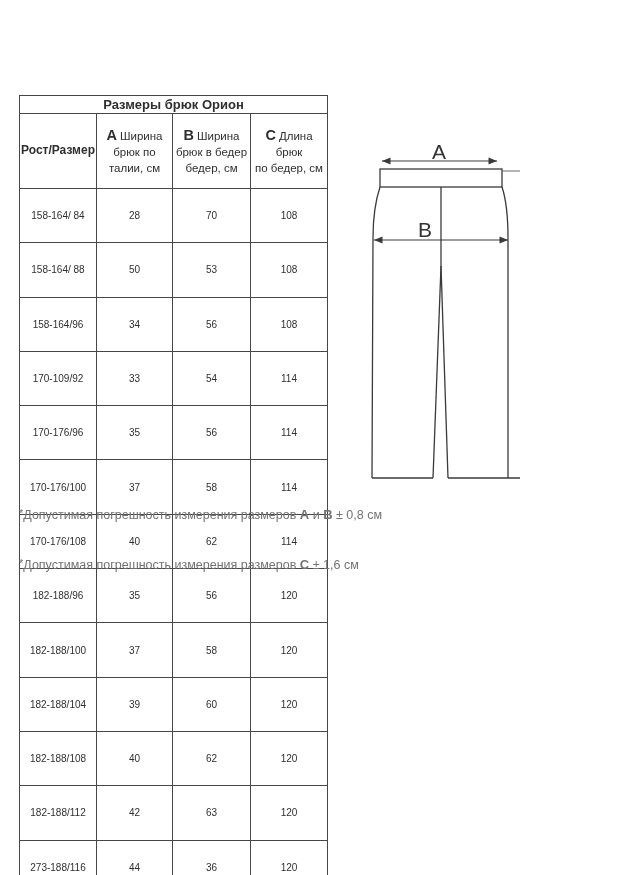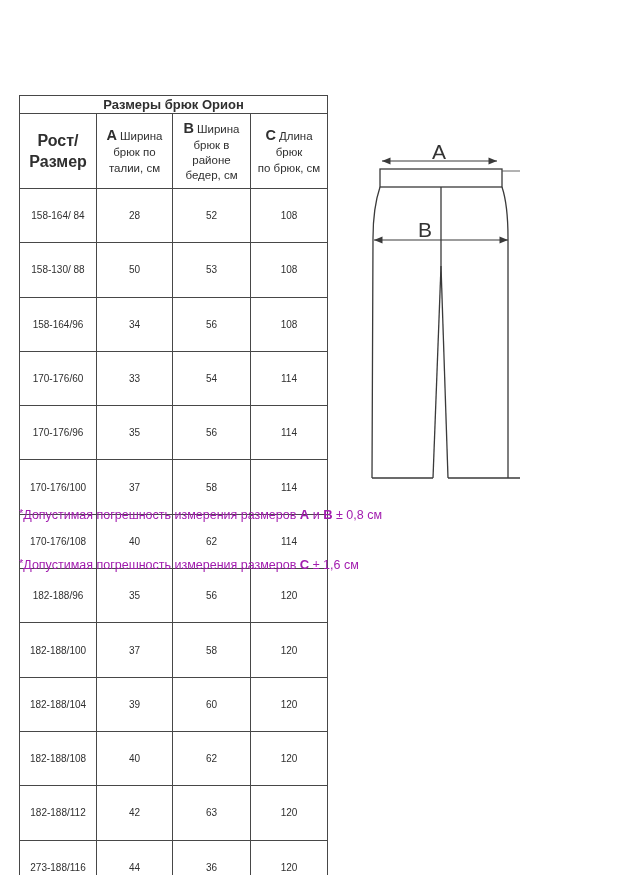--- a/index.html
+++ b/index.html
@@ -12,26 +12,26 @@
   table.size-table {
     position:absolute; left:19px; top:95px;
     border-collapse:collapse; table-layout:fixed;
   }
   table.size-table th, table.size-table td {
     border:1px solid #474747; text-align:center; vertical-align:middle;
     overflow:hidden;
   }
   tr.title-row th { height:15px; font-size:13px; font-weight:bold; padding:1px 2px; }
   tr.colhead-row th { height:70px; font-size:11.5px; font-weight:normal; padding:2px 1px; line-height:1.32; }
-  tr.colhead-row th.rowsize { font-weight:bold; font-size:16px; }
+  tr.colhead-row th.rowsize { font-weight:bold; font-size:12px; }
   .hletter { font-weight:bold; font-size:14.5px; margin-right:3px; }
   tbody.size-body td { height:19.3px; font-size:10px; padding:17px 2px; }
 
   
-  .footnote { position:absolute; left:19px; font-size:12.5px; color:#a21caf; white-space:nowrap; }
+  .footnote { position:absolute; left:19px; font-size:12.5px; color:#737373; white-space:nowrap; }
   .footnote .star { font-size:11px; vertical-align:2px; }
   .footnote b { font-size:13px; }
   .fn1 { top:507px; }
   .fn2 { top:540px;margin-top:17px; }
 
   
   svg.diagram { position:absolute; left:360px; top:140px; }
   svg.diagram .outline { fill:none; stroke:#3a3a3a; stroke-width:1.3; }
   svg.diagram .dim { fill:none; stroke:#3a3a3a; stroke-width:1.1; }
   svg.diagram .ext { fill:none; stroke:#555555; stroke-width:0.9; }
@@ -55,50 +55,50 @@
       </tr>
       <tr class="colhead-row">
         <th class="rowsize">Рост/Размер</th>
         <th>
           <div><span class="hletter">А</span><span>Ширина</span></div>
           <div>брюк по</div>
           <div>талии, см</div>
         </th>
         <th>
           <div><span class="hletter">В</span><span>Ширина</span></div>
-          <div>брюк в районе</div>
+          <div>брюк в бедер</div>
           <div>бедер, см</div>
         </th>
         <th>
           <div><span class="hletter">С</span><span>Длина брюк</span></div>
-          <div>по брюк, см</div>
+          <div>по бедер, см</div>
         </th>
       </tr>
     </thead>
     <tbody class="size-body">
       <tr>
         <td>158-164/ 84</td>
         <td>28</td>
-        <td>52</td>
+        <td>70</td>
         <td>108</td>
       </tr>
       <tr>
-        <td>158-130/ 88</td>
+        <td>158-164/ 88</td>
         <td>50</td>
         <td>53</td>
         <td>108</td>
       </tr>
       <tr>
         <td>158-164/96</td>
         <td>34</td>
         <td>56</td>
         <td>108</td>
       </tr>
       <tr>
-        <td>170-176/60</td>
+        <td>170-109/92</td>
         <td>33</td>
         <td>54</td>
         <td>114</td>
       </tr>
       <tr>
         <td>170-176/96</td>
         <td>35</td>
         <td>56</td>
         <td>114</td>
       </tr>

